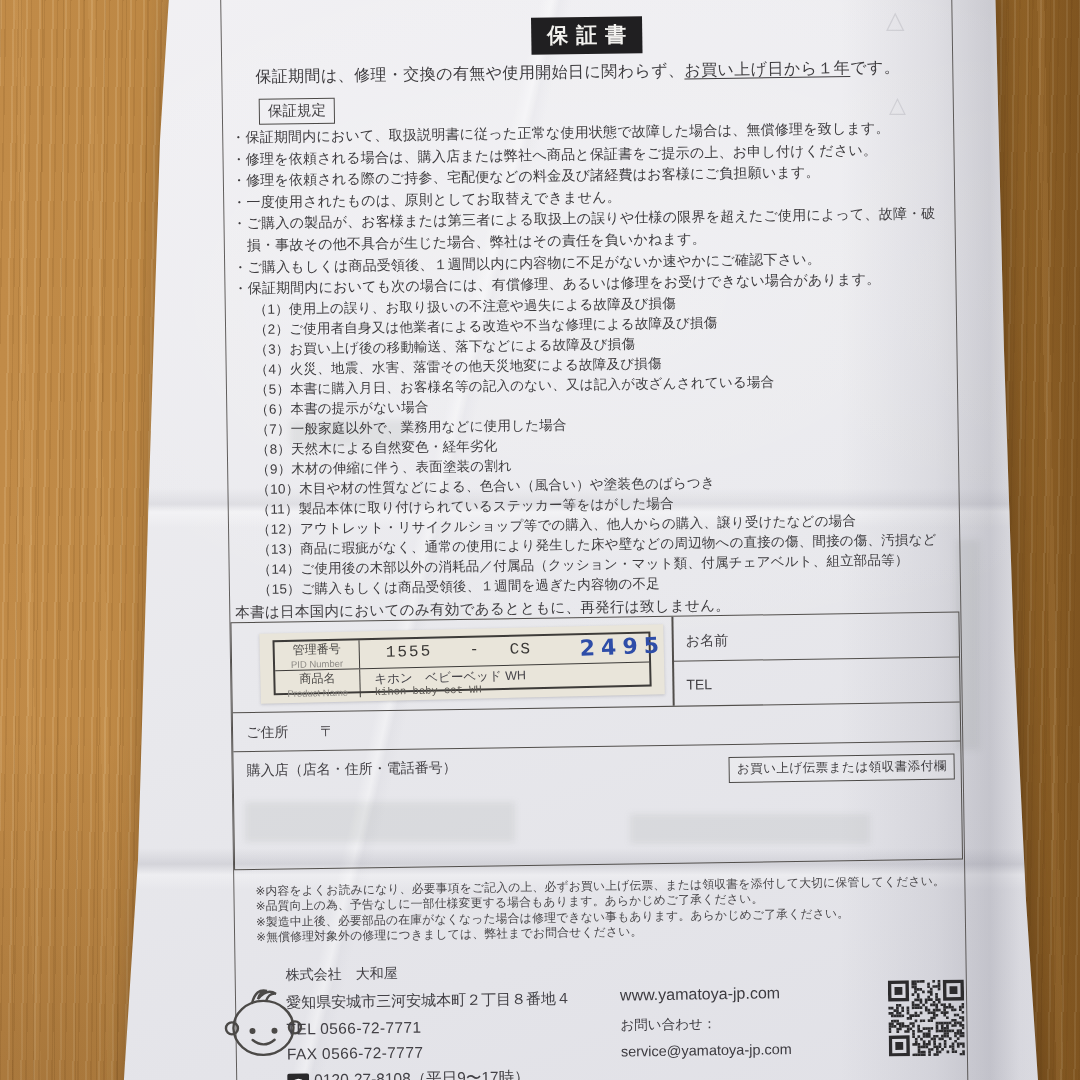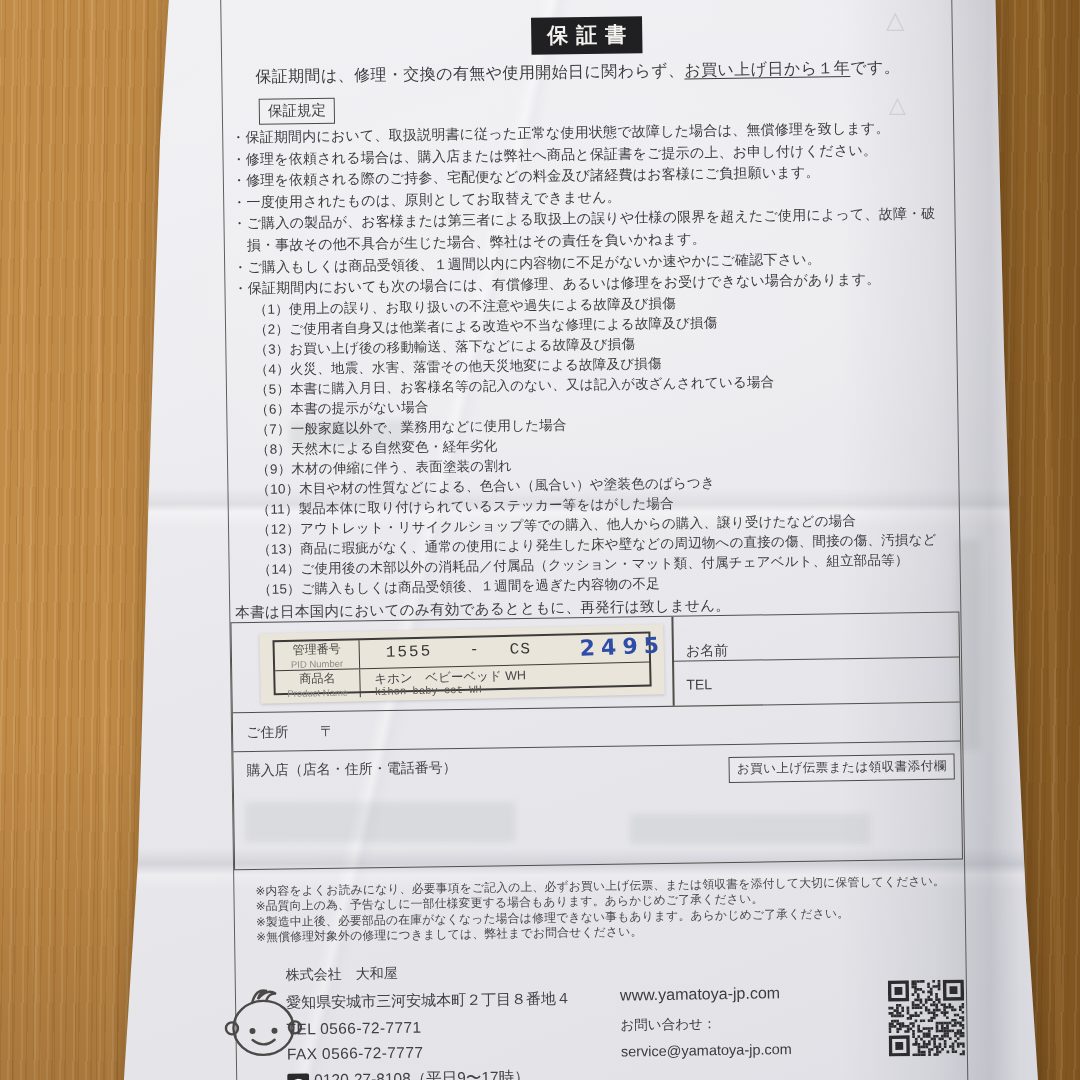--- a/index.html
+++ b/index.html
@@ -176,21 +176,21 @@
                 <span class="en">Product Name</span>
               </div>
               <div class="stval">
                 <span class="prod-jp">キホン　ベビーベッド WH</span>
                 <span class="prod-en">kihon baby cot WH</span>
               </div>
             </div>
           </div>
         </div>
 
-        <div class="abs cell-label" style="left:454px;top:26px;">お名前</div>
+        <div class="abs cell-label" style="left:454px;top:16px;">お名前</div>
         <div class="abs cell-label" style="left:454px;top:60px;">TEL</div>
         <div class="abs cell-label" style="left:13px;top:101px;">
           <span>ご住所</span>
           <span style="margin-left:28px;">〒</span>
         </div>
         <div class="abs cell-label" style="left:13px;top:139px;">購入店（店名・住所・電話番号）</div>
         <div class="attach-box" style="top:141px;">お買い上げ伝票または領収書添付欄</div>
       </div>
 
       <div class="abs notes">

